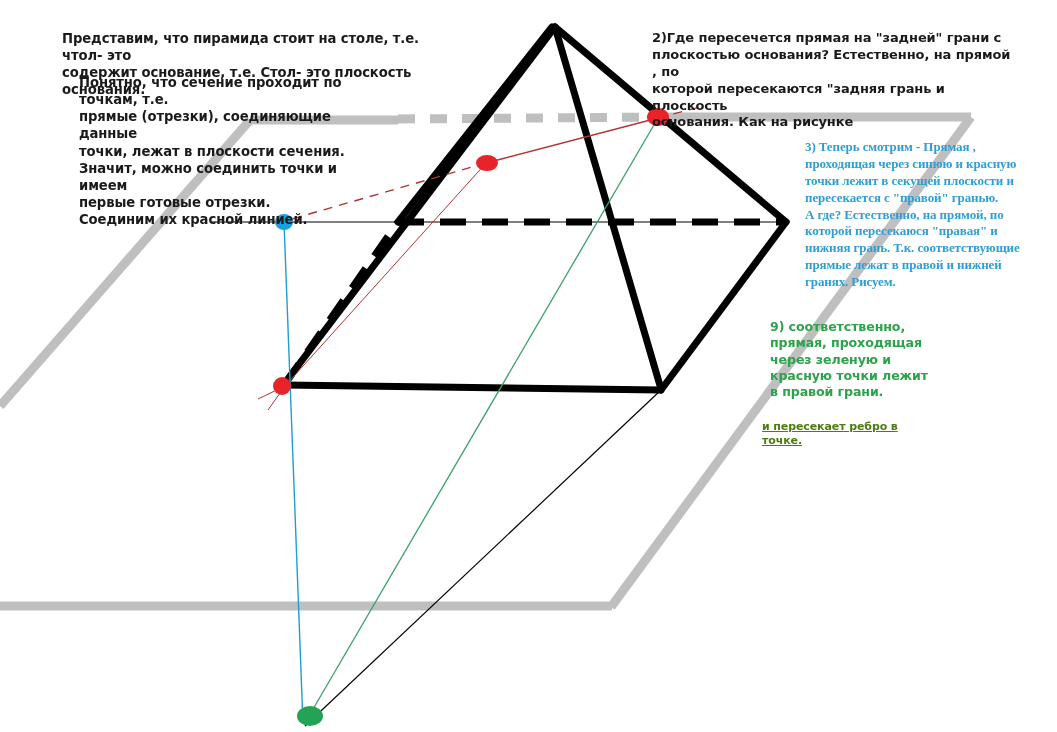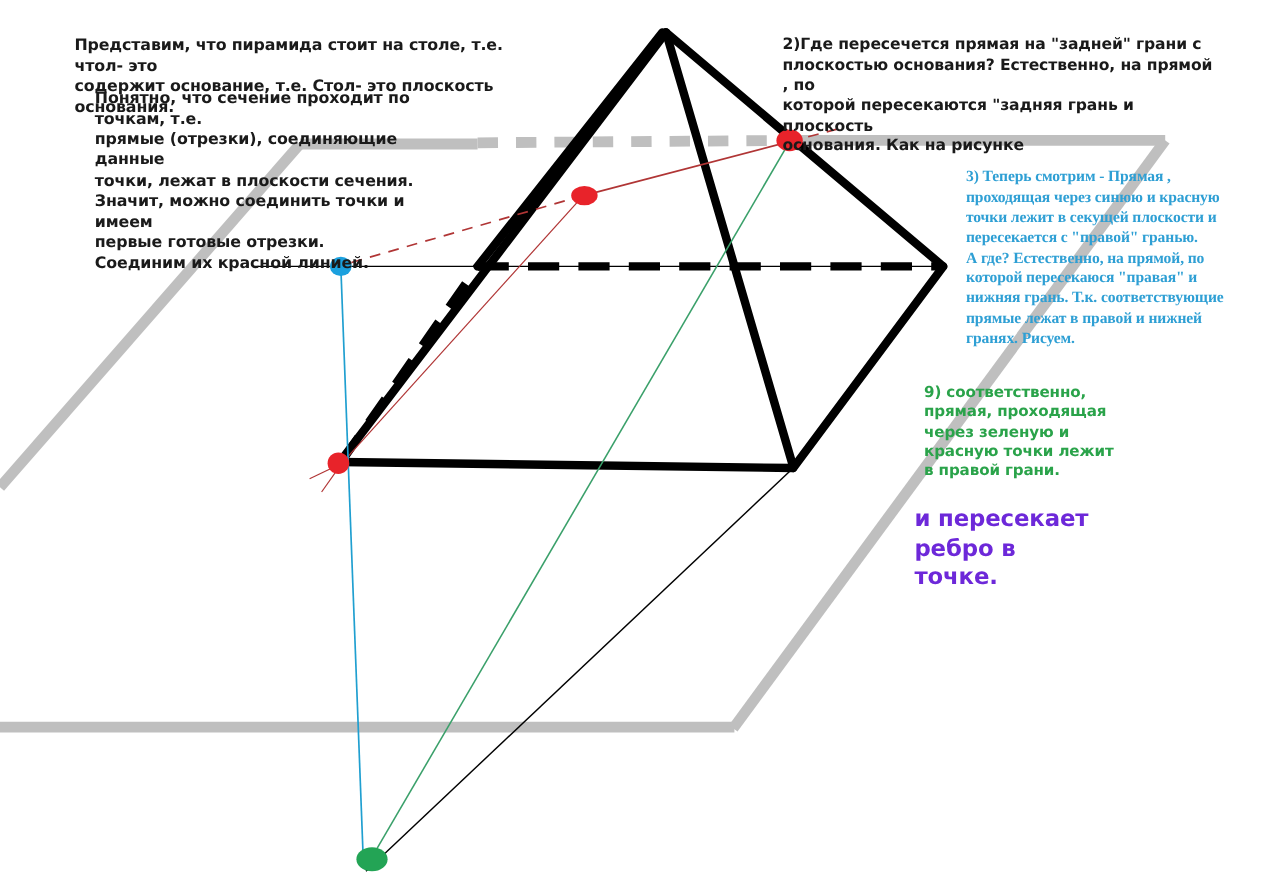--- a/index.html
+++ b/index.html
@@ -64,22 +64,23 @@
     left: 770px;
     top: 319px;
     width: 180px;
     font-size: 12.6px;
     color: #2aa34a;
   }
   #note-step4b {
     left: 762px;
     top: 420px;
     width: 200px;
-    font-size: 19px;
-    color: #6d28d9;
+    font-size: 11px;
+    color: #4d7c0f;
+    text-decoration: underline;
   }
 </style>
 </head>
 <body>
 
 <svg id="canvas" viewBox="0 0 1057 732">
 
   <g>
 
     <line x1="250" y1="120" x2="0" y2="406" stroke="#bfbfbf" stroke-width="9" stroke-linecap="butt"></line>

